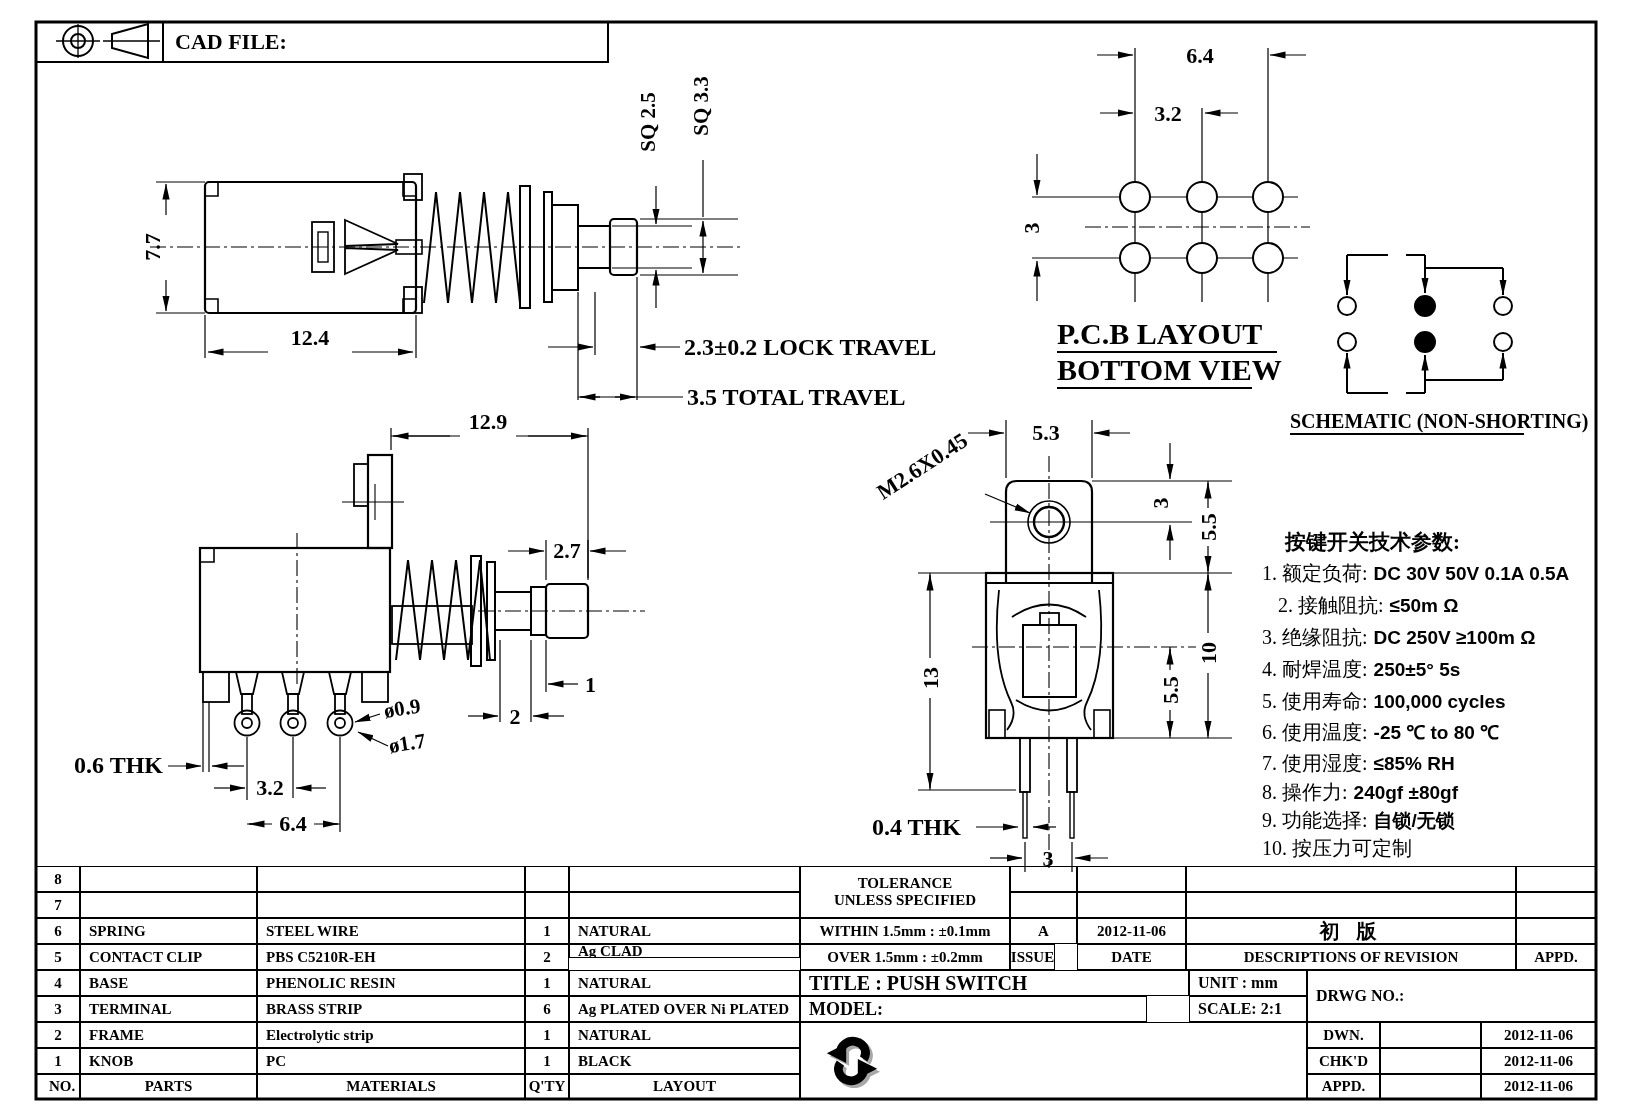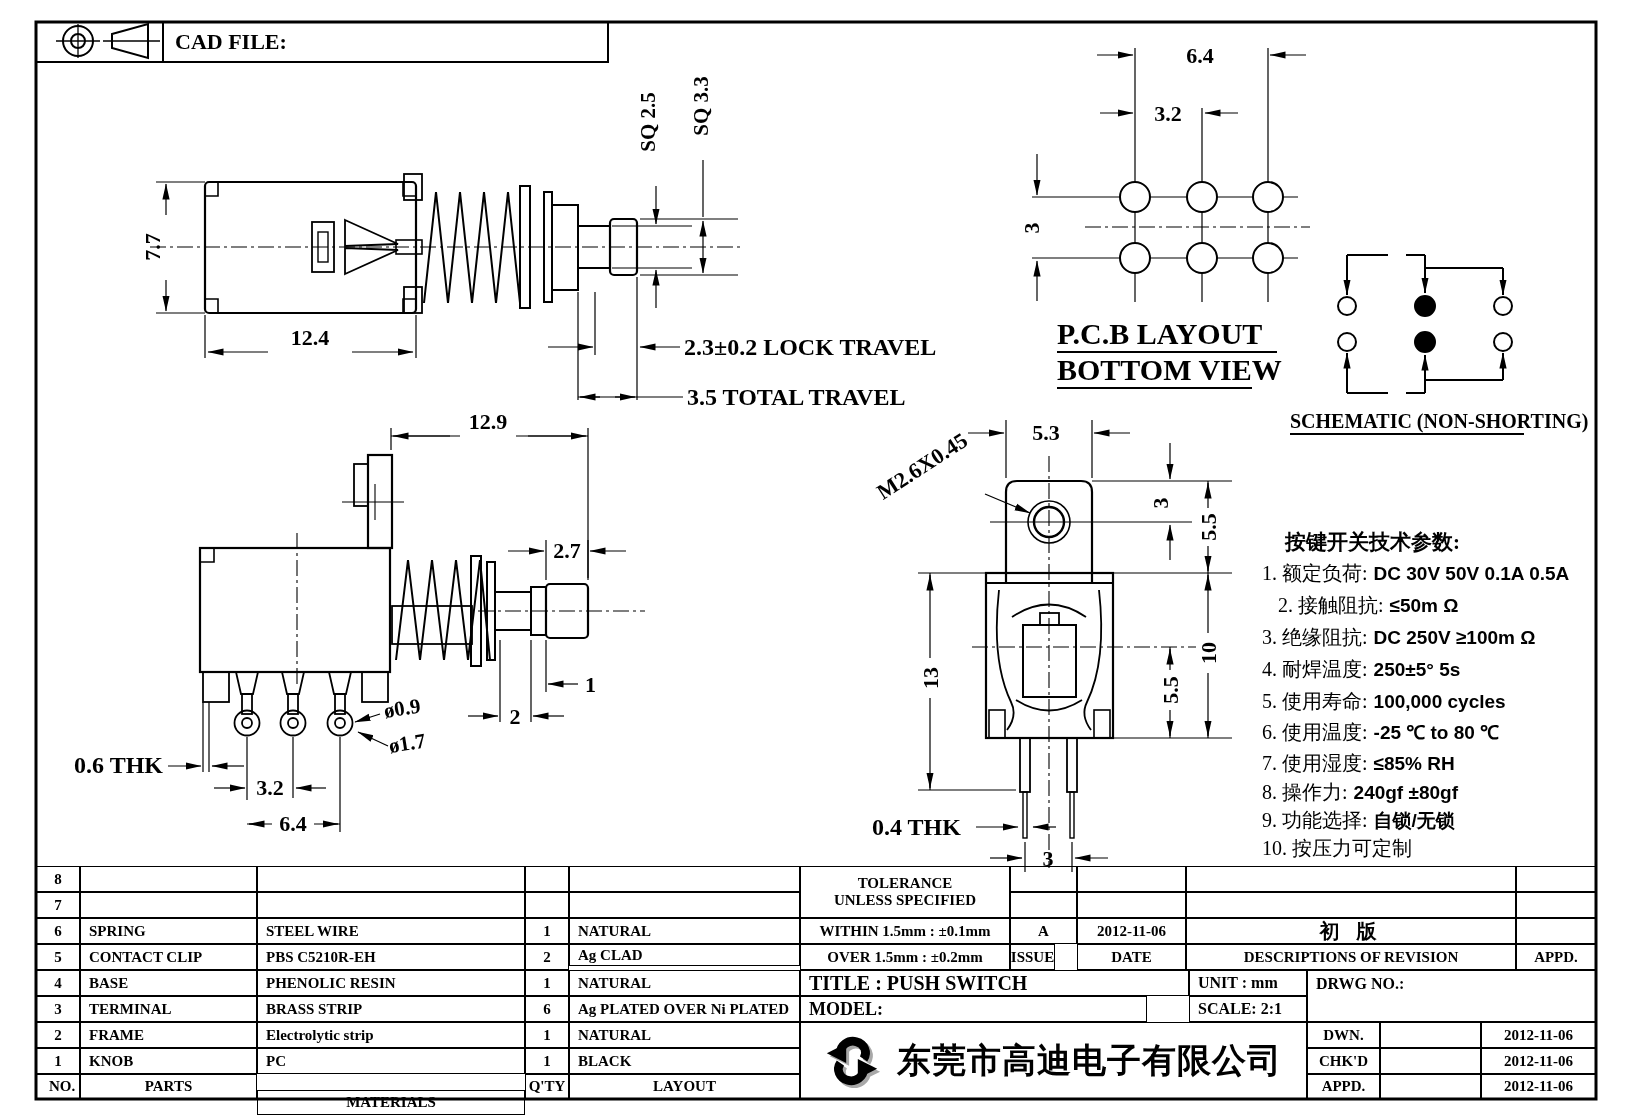--- a/index.html
+++ b/index.html
@@ -13,21 +13,21 @@
   .hdr{font:bold 22px "Liberation Serif",serif;}
   
   .cell{position:absolute;box-sizing:border-box;border:1.5px solid #000;display:flex;align-items:center;white-space:nowrap;overflow:hidden;font:bold 15px "Liberation Serif",serif;background:transparent;}
   .cc{justify-content:center;text-align:center;}
   .cl2{padding-left:8px;}
   .tol{flex-direction:column;justify-content:center;line-height:17px;}
   .t-title{font:bold 20px "Liberation Serif",serif;}
   .t-model{font:bold 18px "Liberation Serif",serif;}
   .t-unit{font:bold 16px "Liberation Serif",serif;}
   .t-rev{font:bold 20px "Liberation Serif",serif;letter-spacing:6px;}
-  .t-drwg{align-items:flex-start;padding-top:4px;font:bold 16px "Liberation Serif",serif;}
+  .t-drwg{align-items:flex-start;padding-top:16px;font:bold 16px "Liberation Serif",serif;}
   .logo-cell{gap:14px;padding-left:20px;}
   .company{font:bold 34px "Liberation Sans",sans-serif;letter-spacing:1px;}
   
   .params{position:absolute;left:0;top:0;}
   .p-title{position:absolute;font:bold 21px "Liberation Serif",serif;white-space:nowrap;}
   .p-item{position:absolute;white-space:nowrap;font:20px "Liberation Serif",serif;}
   .p-item b{font:bold 19px "Liberation Sans",sans-serif;margin-left:6px;}
 </style>
 </head>
 <body>
@@ -323,21 +323,21 @@
   <div class="cell cc" style="left:36px;top:918px;width:44px;height:26px;">6</div>
   <div class="cell cl2" style="left:80px;top:918px;width:177px;height:26px;">SPRING</div>
   <div class="cell cl2" style="left:257px;top:918px;width:268px;height:26px;">STEEL WIRE</div>
   <div class="cell cc" style="left:525px;top:918px;width:44px;height:26px;">1</div>
   <div class="cell cl2" style="left:569px;top:918px;width:231px;height:26px;">NATURAL</div>
 
   <div class="cell cc" style="left:36px;top:944px;width:44px;height:26px;">5</div>
   <div class="cell cl2" style="left:80px;top:944px;width:177px;height:26px;">CONTACT CLIP</div>
   <div class="cell cl2" style="left:257px;top:944px;width:268px;height:26px;">PBS C5210R-EH</div>
   <div class="cell cc" style="left:525px;top:944px;width:44px;height:26px;">2</div>
-  <div class="cell cl2" style="left:569px;top:944px;width:231px;height:22px;">Ag CLAD</div>
+  <div class="cell cl2" style="left:569px;top:944px;width:231px;height:14px;">Ag CLAD</div>
 
   <div class="cell cc" style="left:36px;top:970px;width:44px;height:26px;">4</div>
   <div class="cell cl2" style="left:80px;top:970px;width:177px;height:26px;">BASE</div>
   <div class="cell cl2" style="left:257px;top:970px;width:268px;height:26px;">PHENOLIC RESIN</div>
   <div class="cell cc" style="left:525px;top:970px;width:44px;height:26px;">1</div>
   <div class="cell cl2" style="left:569px;top:970px;width:231px;height:26px;">NATURAL</div>
 
   <div class="cell cc" style="left:36px;top:996px;width:44px;height:26px;">3</div>
   <div class="cell cl2" style="left:80px;top:996px;width:177px;height:26px;">TERMINAL</div>
   <div class="cell cl2" style="left:257px;top:996px;width:268px;height:26px;">BRASS STRIP</div>
@@ -351,21 +351,21 @@
   <div class="cell cl2" style="left:569px;top:1022px;width:231px;height:26px;">NATURAL</div>
 
   <div class="cell cc" style="left:36px;top:1048px;width:44px;height:26px;">1</div>
   <div class="cell cl2" style="left:80px;top:1048px;width:177px;height:26px;">KNOB</div>
   <div class="cell cl2" style="left:257px;top:1048px;width:268px;height:26px;">PC</div>
   <div class="cell cc" style="left:525px;top:1048px;width:44px;height:26px;">1</div>
   <div class="cell cl2" style="left:569px;top:1048px;width:231px;height:26px;">BLACK</div>
 
   <div class="cell cc" style="left:36px;top:1074px;width:44px;height:25px;padding-left:8px;">NO.</div>
   <div class="cell cc" style="left:80px;top:1074px;width:177px;height:25px;">PARTS</div>
-  <div class="cell cc" style="left:257px;top:1074px;width:268px;height:25px;margin-top:16px;">MATERIALS</div>
+  <div class="cell cc" style="left:257px;top:1074px;width:268px;height:25px;">MATERIALS</div>
   <div class="cell cc" style="left:525px;top:1074px;width:44px;height:25px;">Q'TY</div>
   <div class="cell cc" style="left:569px;top:1074px;width:231px;height:25px;">LAYOUT</div>
 </div>
 
 <div>
   <div class="cell cc tol" style="left:800px;top:866px;width:210px;height:52px;">
     <div>TOLERANCE</div>
     <div>UNLESS  SPECIFIED</div>
   </div>
   <div class="cell" style="left:1010px;top:866px;width:67px;height:26px;"></div>
@@ -403,21 +403,20 @@
         <polygon points="26,14 6,24 26,34" stroke="none"></polygon>
         <polygon points="38,50 58,40 38,30" stroke="none"></polygon>
       </g>
       <g stroke="#000" fill="#000">
         <path d="M20,24 A13,12 0 1 1 44,30" fill="none" stroke-width="9"></path>
         <path d="M44,40 A13,12 0 1 1 20,34" fill="none" stroke-width="9"></path>
         <polygon points="26,14 6,24 26,34" stroke="none"></polygon>
         <polygon points="38,50 58,40 38,30" stroke="none"></polygon>
       </g>
     </svg>
-    <span class="company">东莞市高迪电子有限公司</span>
   </div>
 
   <div class="cell cc" style="left:1307px;top:1022px;width:73px;height:26px;">DWN.</div>
   <div class="cell" style="left:1380px;top:1022px;width:101px;height:26px;"></div>
   <div class="cell cc" style="left:1481px;top:1022px;width:115px;height:26px;">2012-11-06</div>
   <div class="cell cc" style="left:1307px;top:1048px;width:73px;height:26px;">CHK'D</div>
   <div class="cell" style="left:1380px;top:1048px;width:101px;height:26px;"></div>
   <div class="cell cc" style="left:1481px;top:1048px;width:115px;height:26px;">2012-11-06</div>
   <div class="cell cc" style="left:1307px;top:1074px;width:73px;height:25px;">APPD.</div>
   <div class="cell" style="left:1380px;top:1074px;width:101px;height:25px;"></div>

